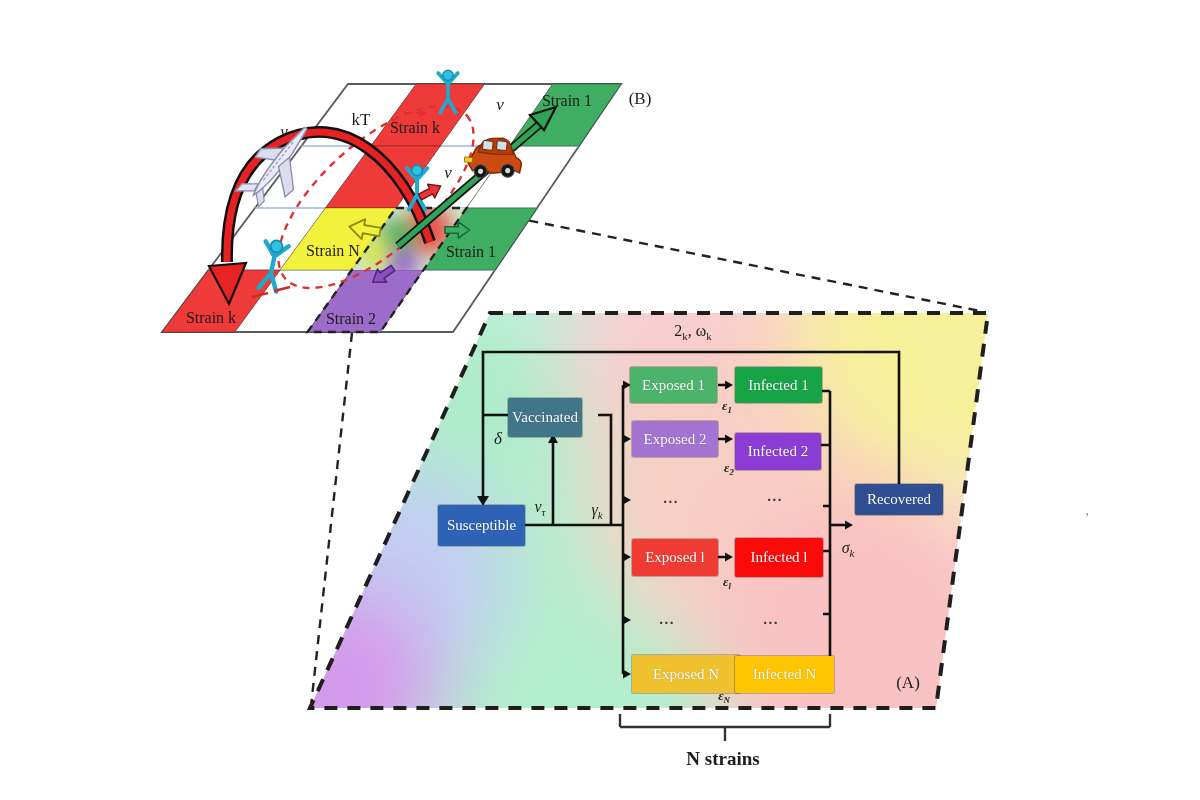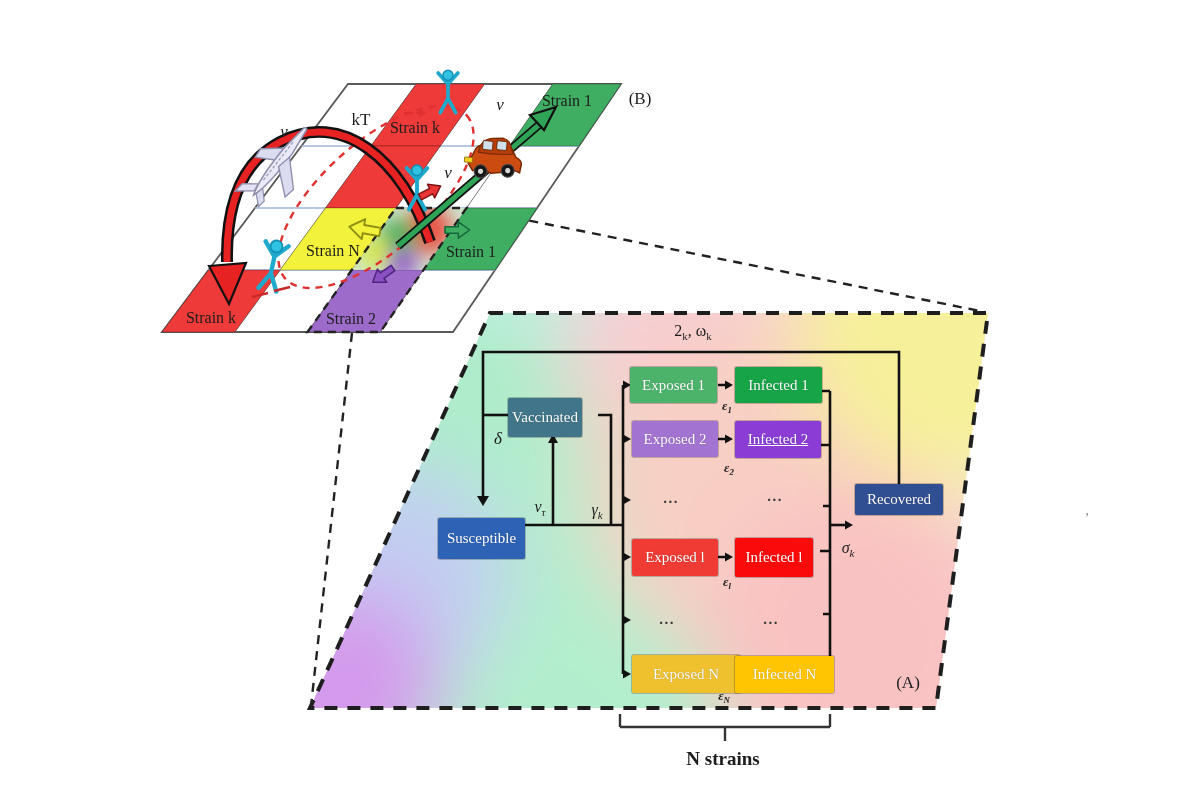--- a/index.html
+++ b/index.html
@@ -199,29 +199,29 @@
 <div class="lbl t17" style="left:361px;top:119px;">kT</div>
 <div class="lbl t17 it" style="left:284px;top:131px;">ν</div>
 <div class="lbl t17 it" style="left:448px;top:172px;">ν</div>
 <div class="lbl t16" style="left:333px;top:251px;">Strain N</div>
 <div class="lbl t16" style="left:471px;top:252px;">Strain 1</div>
 <div class="lbl t16" style="left:211px;top:318px;">Strain k</div>
 <div class="lbl t16" style="left:351px;top:319px;">Strain 2</div>
 <div class="lbl t17" style="left:640px;top:98px;">(B)</div>
 
 <div class="box c-vacc" style="left:508px;top:398px;width:74px;height:39px;">Vaccinated</div>
-<div class="box c-susc" style="left:438px;top:505px;width:87px;height:41px;margin-top:13px;">Susceptible</div>
+<div class="box c-susc" style="left:438px;top:505px;width:87px;height:41px;">Susceptible</div>
 <div class="box c-rec" style="left:855px;top:484px;width:88px;height:31px;">Recovered</div>
 
 <div class="box c-e1" style="left:630px;top:367px;width:87px;height:36px;">Exposed 1</div>
 <div class="box c-i1" style="left:735px;top:367px;width:87px;height:36px;">Infected 1</div>
 <div class="box c-e2" style="left:632px;top:421px;width:86px;height:36px;">Exposed 2</div>
-<div class="box c-i2" style="left:735px;top:421px;width:86px;height:37px;text-decoration:underline;">Infected 2</div>
+<div class="box c-i2" style="left:735px;top:433px;width:86px;height:37px;">Infected 2</div>
 <div class="box c-el" style="left:632px;top:539px;width:86px;height:37px;">Exposed l</div>
-<div class="box c-il" style="left:735px;top:538px;width:78px;height:39px;">Infected l</div>
+<div class="box c-il" style="left:735px;top:538px;width:88px;height:39px;">Infected l</div>
 <div class="box c-en" style="left:632px;top:655px;width:108px;height:38px;">Exposed N</div>
 <div class="box c-in" style="left:735px;top:656px;width:99px;height:37px;">Infected N</div>
 
 <div class="lbl dots" style="left:671px;top:498px;">...</div>
 <div class="lbl dots" style="left:775px;top:496px;">...</div>
 <div class="lbl dots" style="left:667px;top:619px;">...</div>
 <div class="lbl dots" style="left:771px;top:619px;">...</div>
 
 <div class="lbl t16" style="left:693px;top:331px;"><span>2</span><sub>k</sub><span>, ω</span><sub>k</sub></div>
 <div class="lbl t17 it" style="left:498px;top:438px;">δ</div>

